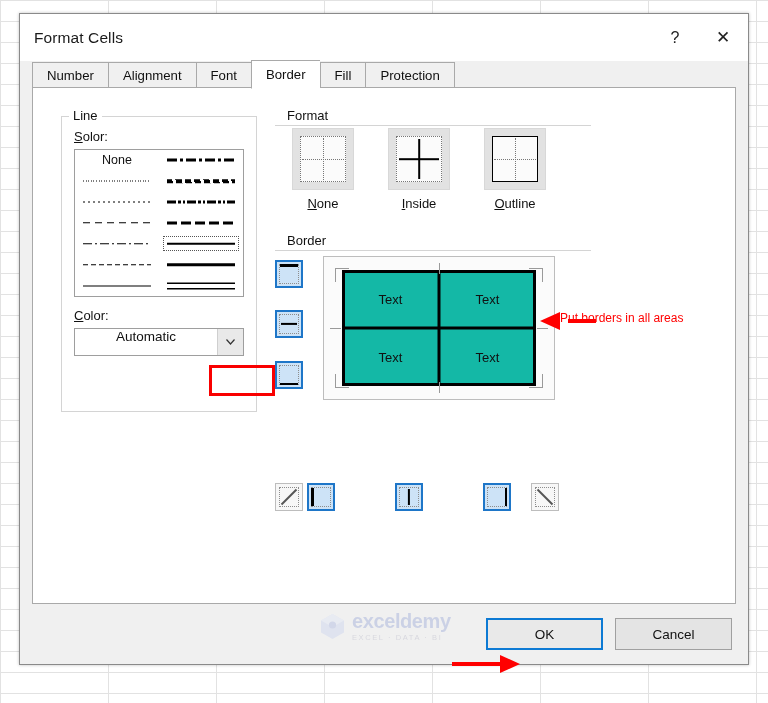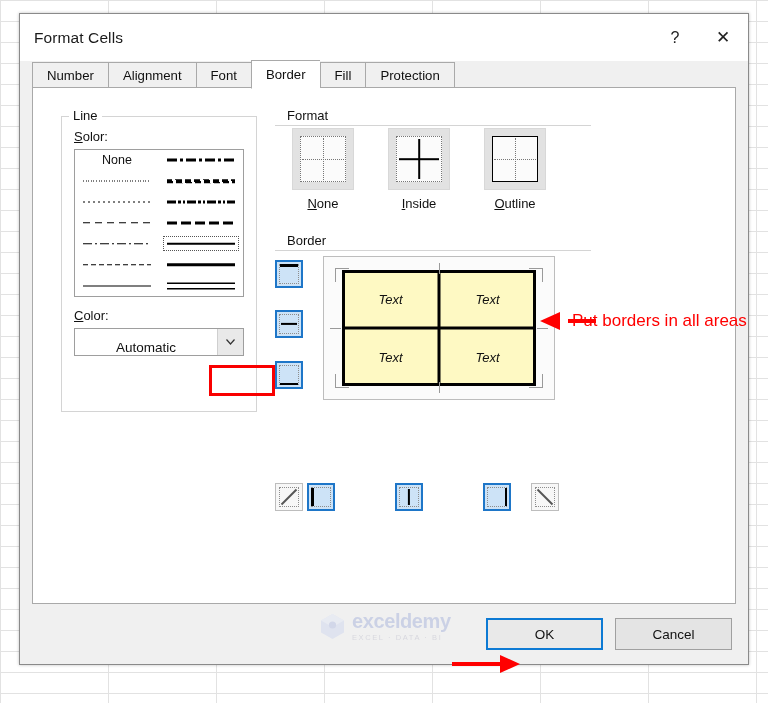--- a/index.html
+++ b/index.html
@@ -120,21 +120,21 @@
 
   #red-hl {
     position:absolute; left:148px; top:249px; width:66px; height:31px;
     border:3.5px solid #f90000; z-index:6; pointer-events:none;
   }
 
   #color-label { left:13px; top:192px; }
   #color-combo {
     position:absolute; left:13px; top:212px; width:170px; height:28px;
     border:1px solid #9e9e9e; background:#ffffff;
-    display:flex; align-items:flex-end;
+    display:flex; align-items:flex-start;
   }
   #color-value { flex:1; text-align:center; font-size:13.5px; color:#111; }
   #color-arrow {
     width:26px; height:26px; background:#e9e9e9; border-left:1px solid #cfcfcf;
     display:flex; align-items:center; justify-content:center;
     font-size:10px; color:#333;
   }
 
   
   #presets-group { left:242px; top:28px; width:316px; height:20px; }
@@ -170,22 +170,21 @@
   .sb-inner { width:20px; height:20px; position:relative; background:transparent; }
   .sb-dots { position:absolute; inset:0; border:1px dotted #8d8d8d; }
   .sb-line { position:absolute; background:#000; }
 
   #preview {
     position:absolute; left:48px; top:0; width:232px; height:144px;
     background:#fbfbfb; border:1px solid #bdbdbd;
   }
   #preview-grid {
     position:absolute; left:18px; top:13px; right:18px; bottom:13px;
-    background:#fef9c3;
-    font-style:italic;
+    background:#14b8a6;
   }
   .pv-border { position:absolute; background:#000; }
   .pv-cell { position:absolute; display:flex; align-items:center; justify-content:center;
              font-size:13px; color:#111; }
   .tick { position:absolute; background:#9a9a9a; }
 
   
   #btm-btn-row { position:absolute; left:242px; top:395px; width:316px; height:30px; }
 
   
@@ -212,22 +211,22 @@
   #cancel-btn { right:16px; }
 
   
   .anno { position:absolute; z-index:40; }
   .arrow-shaft { position:absolute; background:#ff0000; height:4px; }
   .arrow-head {
     position:absolute; width:0; height:0;
     border-top:9px solid transparent; border-bottom:9px solid transparent;
   }
   #anno-text {
-    position:absolute; left:572px; top:311px;
-    font-size:17px; color:#ff0000; white-space:nowrap; z-index:41;
+    position:absolute; left:560px; top:311px;
+    font-size:12px; color:#ff0000; white-space:nowrap; z-index:41;
   }
 </style>
 </head>
 <body>
 
 <div id="sheet-bg">
     <div class="vline" style="left: 0px;"></div>
     <div class="vline" style="left: 108px;"></div>
     <div class="vline" style="left: 216px;"></div>
     <div class="vline" style="left: 324px;"></div>

